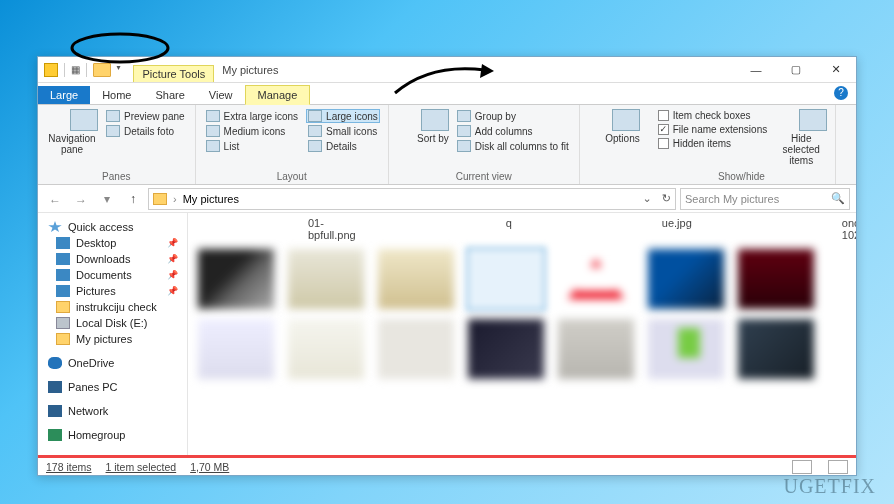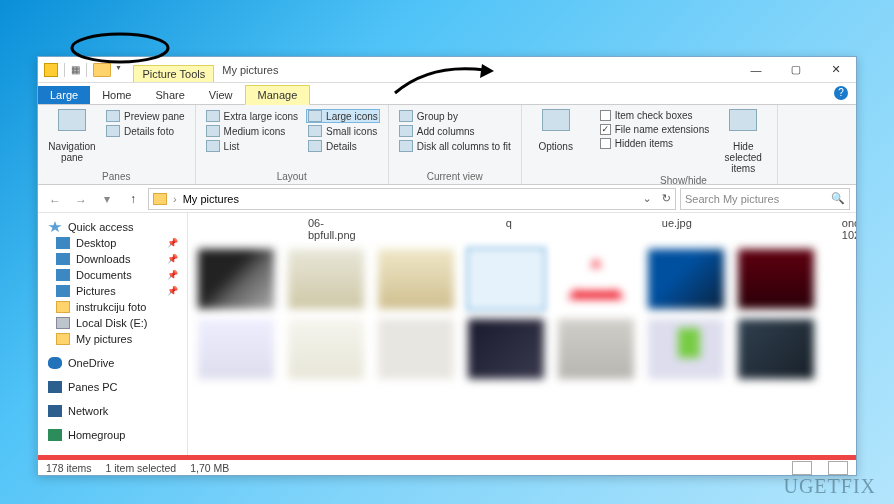--- a/index.html
+++ b/index.html
@@ -44,21 +44,21 @@
 .rt.manage { background:#fff9b1; border:1px solid #e0d55a; border-bottom:1px solid #fff9b1; margin-bottom:-1px; }
 .help-icon { position:absolute; right:8px; top:3px; width:14px; height:14px; border-radius:50%; background:#1979ca; color:#fff; font-size:10px; text-align:center; line-height:14px; }
 
 .ribbon {
   height: 80px; background:#f5f6f7; border-bottom:1px solid #ccc;
   display:flex; font-size:10px; color:#333;
 }
 .rgrp { border-right:1px solid #ddd; padding:4px 8px 2px; display:flex; flex-direction:column; }
 .rgrp-body { flex:1; display:flex; gap:6px; }
 .rgrp-label { text-align:center; font-size:10px; color:#666; padding-top:1px; }
-.bigbtn { display:flex; flex-direction:column; align-items:center; gap:10px; width:52px; }
+.bigbtn { display:flex; flex-direction:column; align-items:flex-end; gap:2px; width:52px; }
 .bigbtn .ico { width:28px; height:22px; background:#cfe0ed; border:1px solid #8ab; }
 .col { display:flex; flex-direction:column; gap:1px; }
 .row-item { display:flex; align-items:center; gap:4px; padding:1px 2px; white-space:nowrap; }
 .row-item .sm-ico { width:14px; height:12px; background:#cfe0ed; border:1px solid #8ab; }
 .row-item.selected { background:#cde6f7; border:1px solid #7ab6e0; padding:0 1px; }
 .chk { width:11px; height:11px; border:1px solid #888; display:inline-flex; align-items:center; justify-content:center; font-size:9px; background:#fff; }
 .chk.checked::after{ content:"✓"; color:#333; line-height:1; }
 
 .addrbar {
   height:28px; display:flex; align-items:center; gap:4px; padding:2px 6px; border-bottom:1px solid #e5e5e5;
@@ -109,22 +109,22 @@
 .t8{background:linear-gradient(#eef,#dde);}
 .t9{background:linear-gradient(#f5f5ee,#e8e6d8);}
 .t10{background:#e8e6e0;}
 .t11{background:linear-gradient(135deg,#1a1a2e,#3a3a4e);}
 .t12{background:linear-gradient(#d0cec8,#b8b6b0);}
 .t13{background:#dde; position:relative;}
 .t13::after{content:"";position:absolute;left:40%;top:15%;width:22px;height:30px;background:#7c4;}
 .t14{background:linear-gradient(135deg,#304050,#182028);}
 
 .status {
-  height:20px; border-top:5px solid #ef4444; display:flex; align-items:center;
-  font-size:10.5px; color:#444; padding:0 8px; gap:14px;
+  height:20px; border-top:3px solid #ef4444; display:flex; align-items:center;
+  font-size:10.5px; color:#444; padding:0 8px; gap:14px;text-decoration:underline;
 }
 .status .sp{ flex:1; }
 .viewbtn{ width:20px; height:14px; border:1px solid #aaa; margin-left:2px; }
 
 .annot { position:absolute; pointer-events:none; }
 .annot svg { overflow:visible; }
 </style>
 </head>
 <body>
 
@@ -207,20 +207,24 @@
               <span class="sm-ico"></span>
               <span>Details</span>
             </div>
         </div>
       </div>
       <div class="rgrp-label">Layout</div>
     </div>
 
     <div class="rgrp">
       <div class="rgrp-body">
+        <div class="bigbtn">
+          <span class="ico"></span>
+          <span style="text-align:center;">Sort by</span>
+        </div>
         <div class="col">
           <div class="row-item">
               <span class="sm-ico"></span>
               <span>Group by</span>
             </div>
           <div class="row-item">
               <span class="sm-ico"></span>
               <span>Add columns</span>
             </div>
           <div class="row-item">
@@ -306,21 +310,21 @@
           <span>Documents</span>
           <span class="pin">📌</span>
         </div>
       <div class="nav-item">
           <span class="ni-ico i-pic"></span>
           <span>Pictures</span>
           <span class="pin">📌</span>
         </div>
       <div class="nav-item">
           <span class="ni-ico i-fld"></span>
-          <span>instrukciju foto</span>
+          <span>instrukciju check</span>
         </div>
       <div class="nav-item">
           <span class="ni-ico i-disk"></span>
           <span>Local Disk (E:)</span>
         </div>
       <div class="nav-item">
           <span class="ni-ico i-fld"></span>
           <span>My pictures</span>
         </div>
       <div class="nav-sep"></div>
@@ -340,21 +344,21 @@
         </div>
       <div class="nav-sep"></div>
       <div class="nav-item head">
           <span class="ni-ico i-home"></span>
           <span>Homegroup</span>
         </div>
     </div>
 
     <div class="content">
       <div class="headers">
-        <span>06-bpfull.png</span>
+        <span>01-bpfull.png</span>
         <span>q</span>
         <span>ue.jpg</span>
         <span>onceptions-1024x576.jpg</span>
       </div>
       <div class="thumbs">
         <div class="thumb t1"></div>
         <div class="thumb t2"></div>
         <div class="thumb t3"></div>
         <div class="thumb t4 sel"></div>
         <div class="thumb t5"></div>

